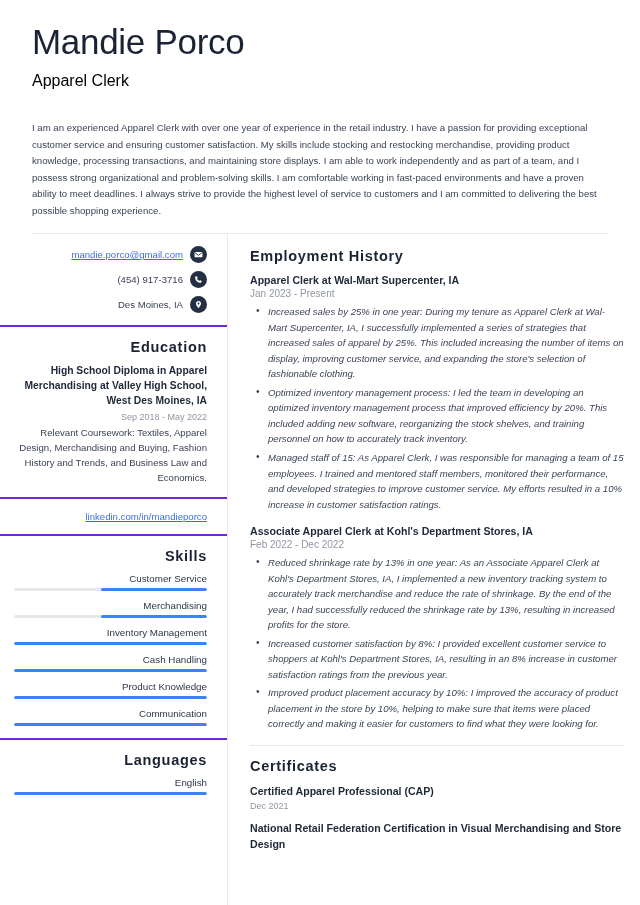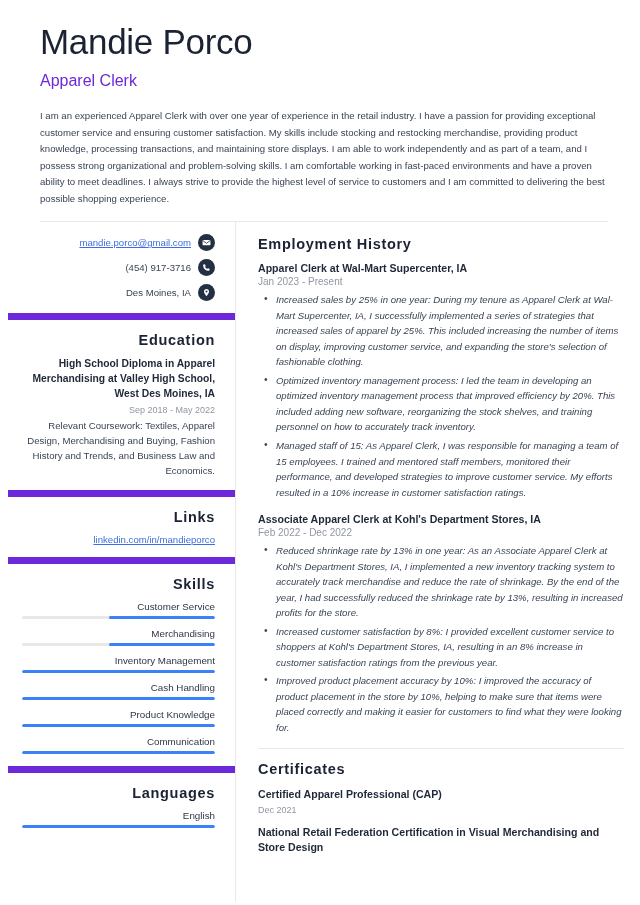--- a/index.html
+++ b/index.html
@@ -9,40 +9,39 @@
     background: #ffffff;
     font-family: "Liberation Sans", sans-serif;
     color: #20293a;
   }
   .page {
     width: 640px;
     height: 905px;
     position: relative;
     overflow: hidden;
     background: #fff;
-    padding-left: 8px;
   }
 
   
   .header {
     padding: 22px 32px 0 32px;
   }
   .name {
     font-size: 35px;
     font-weight: 400;
     letter-spacing: -0.3px;
     color: #1a2233;
     line-height: 1.12;
     margin-bottom: 11px;
   }
   .job-title {
     font-size: 16px;
     font-weight: 400;
-    color: #6d28d9;
-    margin-bottom: 18px;
+    color: #000000;
+    margin-bottom: 30px;
   }
   .summary {
     font-size: 9.6px;
     line-height: 1.72;
     color: #3a4355;
     text-align: left;
     padding-right: 2px;
   }
 
   .hdr-rule {
@@ -63,21 +62,21 @@
   }
   .col-right {
     flex: 1 1 auto;
     padding: 14px 16px 0 22px;
   }
 
   
   .lblock {
     padding: 12px 20px 12px 14px;
     text-align: right;
-    border-bottom: 7px solid #6d28d9;
+    border-bottom: 2px solid #6d28d9;
   }
   .lblock.no-border { border-bottom: none; }
 
   .contact-row {
     display: flex;
     align-items: center;
     justify-content: flex-end;
     gap: 7px;
     margin-bottom: 8px;
   }
@@ -268,21 +267,20 @@
       </div>
 
       <div class="lblock">
         <div class="lhead">Education</div>
         <div class="edu-title">High School Diploma in Apparel Merchandising at Valley High School, West Des Moines, IA</div>
         <div class="edu-date">Sep 2018 - May 2022</div>
         <div class="edu-desc">Relevant Coursework: Textiles, Apparel Design, Merchandising and Buying, Fashion History and Trends, and Business Law and Economics.</div>
       </div>
 
       <div class="lblock">
-        <div class="lhead">Links</div>
         <div class="link-item">linkedin.com/in/mandieporco</div>
       </div>
 
       <div class="lblock">
         <div class="lhead">Skills</div>
         <div id="skills-list">
             <div class="skill">
               <div class="skill-label">Customer Service</div>
               <div class="bar">
                 <div class="bar-fill" style="width: 55%;"></div>

